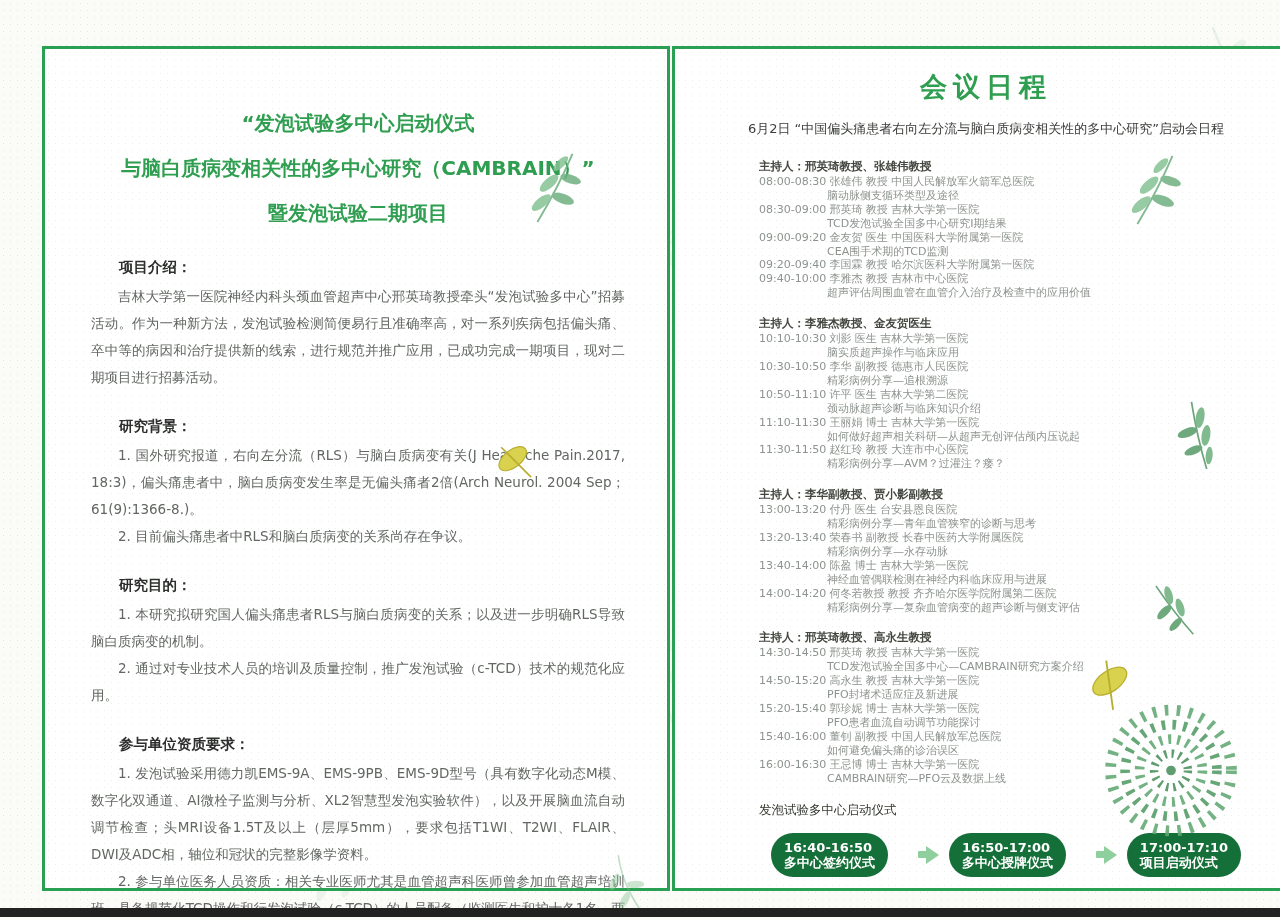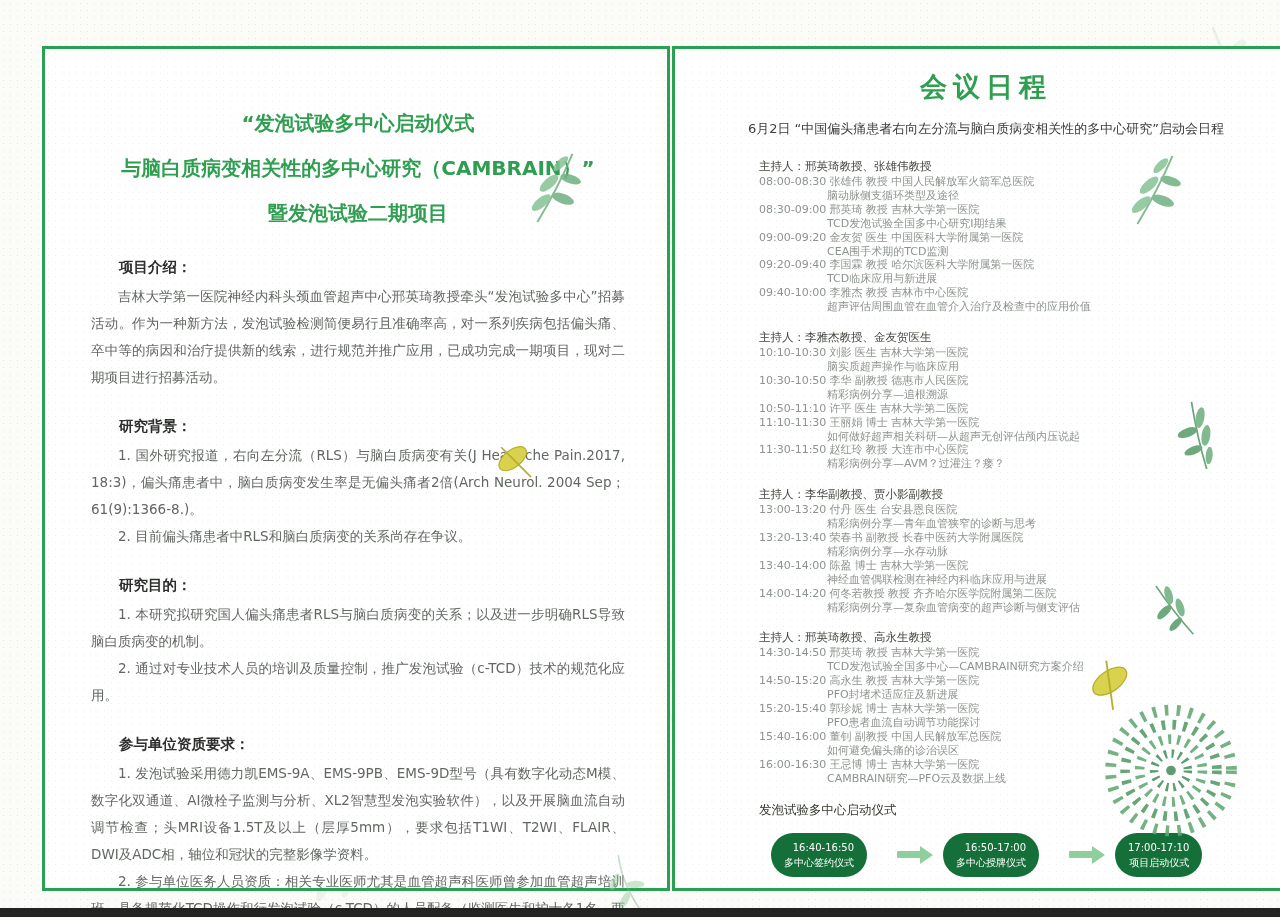--- a/index.html
+++ b/index.html
@@ -35,29 +35,29 @@
     text-indent:2em;text-align:justify;}
 
   
   .rp-inner{position:relative;padding:20px 56px 0 84px;height:100%;}
   .rp-title{text-align:center;color:var(--accent);font-weight:bold;
     font-size:27px;letter-spacing:6px;margin-left:-28px;}
   .rp-subtitle{text-align:center;color:#3b3e3a;font-weight:normal;
     font-size:13px;margin:15px 0 0 -28px;}
   .sessions{margin-top:21px;}
   .session{margin-bottom:16px;}
-  .session .hosts{color:var(--host-text);font-weight:normal;font-size:11.5px;line-height:14px;margin-bottom:2px;}
+  .session .hosts{color:var(--host-text);font-weight:bold;font-size:11.5px;line-height:14px;margin-bottom:2px;}
   .sched-item .line1{font-size:11px;line-height:13.9px;color:var(--item-text);white-space:nowrap;}
   .sched-item .time{display:inline-block;min-width:62px;}
   .sched-item .speaker{margin-left:3px;}
   .sched-item .topic{font-size:11px;line-height:13.9px;color:var(--item-text);margin-left:68px;white-space:nowrap;}
   .ceremony-heading{color:#33382f;font-weight:normal;font-size:12.5px;margin-top:10px;}
   .ceremony{display:flex;align-items:center;margin-top:14px;margin-left:12px;}
-  .pill{background:var(--pill);color:#fff;font-weight:normal;font-size:10px;
-    line-height:15px;text-align:right;border-radius:24px;
+  .pill{background:var(--pill);color:#fff;font-weight:bold;font-size:13px;
+    line-height:15px;text-align:left;border-radius:24px;
     padding:7px 13px;white-space:nowrap;}
   .flow-arrow{width:24px;height:7px;background:var(--arrow);margin:0 22px 0 30px;position:relative;border-radius:1px;}
   .flow-arrow::after{content:"";position:absolute;right:-12px;top:-5.5px;
     border-left:13px solid var(--arrow);border-top:9px solid transparent;border-bottom:9px solid transparent;}
 
   
   .deco{position:absolute;pointer-events:none;}
   .wm{opacity:.14;}
   .bottom-bar{position:absolute;left:0;top:908px;width:1280px;height:9px;background:#222220;}
 </style>
@@ -159,39 +159,39 @@
           <div class="sched-item">
             <div class="line1"><span class="time">08:30-09:00</span><span class="speaker">邢英琦 教授 吉林大学第一医院</span></div>
             <div class="topic">TCD发泡试验全国多中心研究I期结果</div>
           </div>
           <div class="sched-item">
             <div class="line1"><span class="time">09:00-09:20</span><span class="speaker">金友贺 医生 中国医科大学附属第一医院</span></div>
             <div class="topic">CEA围手术期的TCD监测</div>
           </div>
           <div class="sched-item">
             <div class="line1"><span class="time">09:20-09:40</span><span class="speaker">李国霖 教授 哈尔滨医科大学附属第一医院</span></div>
-            <div class="topic">TCD临床应用与新进展</div>
           </div>
           <div class="sched-item">
             <div class="line1"><span class="time">09:40-10:00</span><span class="speaker">李雅杰 教授 吉林市中心医院</span></div>
             <div class="topic">超声评估周围血管在血管介入治疗及检查中的应用价值</div>
           </div>
         </div>
         <div class="session">
           <div class="hosts">主持人：李雅杰教授、金友贺医生</div>
           <div class="sched-item">
             <div class="line1"><span class="time">10:10-10:30</span><span class="speaker">刘影 医生 吉林大学第一医院</span></div>
             <div class="topic">脑实质超声操作与临床应用</div>
           </div>
           <div class="sched-item">
             <div class="line1"><span class="time">10:30-10:50</span><span class="speaker">李华 副教授 德惠市人民医院</span></div>
             <div class="topic">精彩病例分享—追根溯源</div>
           </div>
           <div class="sched-item">
             <div class="line1"><span class="time">10:50-11:10</span><span class="speaker">许平 医生 吉林大学第二医院</span></div>
+            <div class="topic">颈动脉超声诊断与临床知识介绍</div>
           </div>
           <div class="sched-item">
             <div class="line1"><span class="time">11:10-11:30</span><span class="speaker">王丽娟 博士 吉林大学第一医院</span></div>
             <div class="topic">如何做好超声相关科研—从超声无创评估颅内压说起</div>
           </div>
           <div class="sched-item">
             <div class="line1"><span class="time">11:30-11:50</span><span class="speaker">赵红玲 教授 大连市中心医院</span></div>
             <div class="topic">精彩病例分享—AVM？过灌注？瘘？</div>
           </div>
         </div>

